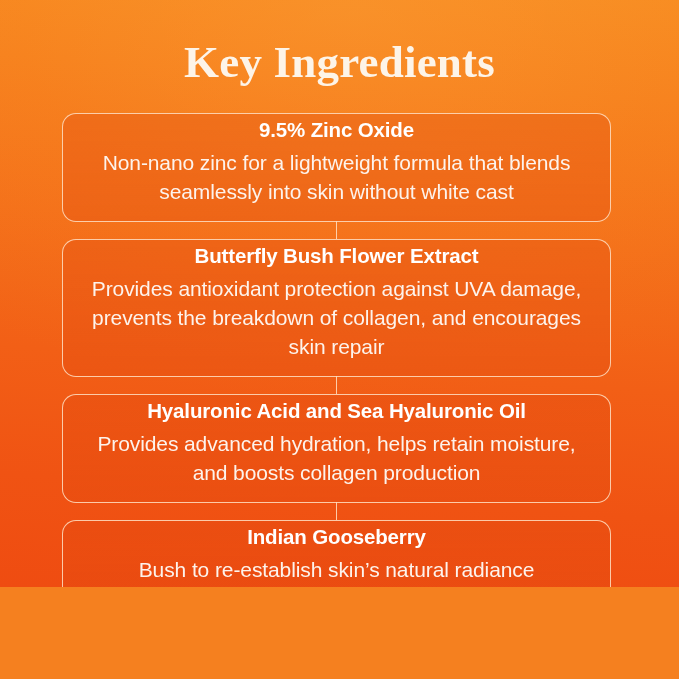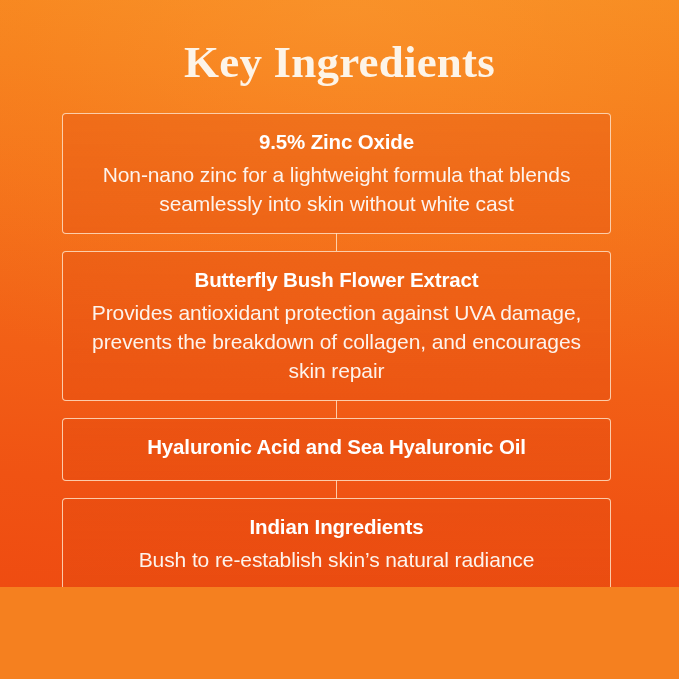--- a/index.html
+++ b/index.html
@@ -59,24 +59,24 @@
     top: 113px;
     left: 62px;
     width: 549px;
     z-index: 3;
   }
 
   .card {
     position: relative;
     box-sizing: border-box;
     border: 1px solid rgba(255, 224, 196, 0.85);
-    border-radius: 4px;
+    border-radius: 14px;
     background: linear-gradient(180deg, rgba(225, 72, 15, 0.30) 0%, rgba(226, 74, 16, 0.34) 100%);
     text-align: center;
-    padding: 12px 22px 15px 22px;
+    padding: 0 22px 15px 22px;
     margin-bottom: 17px;
   }
 
   .card:last-child {
     margin-bottom: 0;
   }
 
   
   .card-connector {
     position: absolute;
@@ -122,22 +122,23 @@
     </div>
 
     <div class="card">
       <div class="card-title">Butterfly Bush Flower Extract</div>
       <div class="card-body">Provides antioxidant protection against UVA damage, prevents the breakdown of collagen, and encourages skin repair</div>
       <div class="card-connector"></div>
     </div>
 
     <div class="card">
       <div class="card-title">Hyaluronic Acid and Sea Hyaluronic Oil</div>
+      <div class="card-body">Provides advanced hydration, helps retain moisture, and boosts collagen production</div>
       <div class="card-connector"></div>
     </div>
 
     <div class="card">
-      <div class="card-title">Indian Ingredients</div>
+      <div class="card-title">Indian Gooseberry</div>
       <div class="card-body">Bush to re-establish skin’s natural radiance</div>
     </div>
 
   </div>
 </div>
 
 </body></html>

